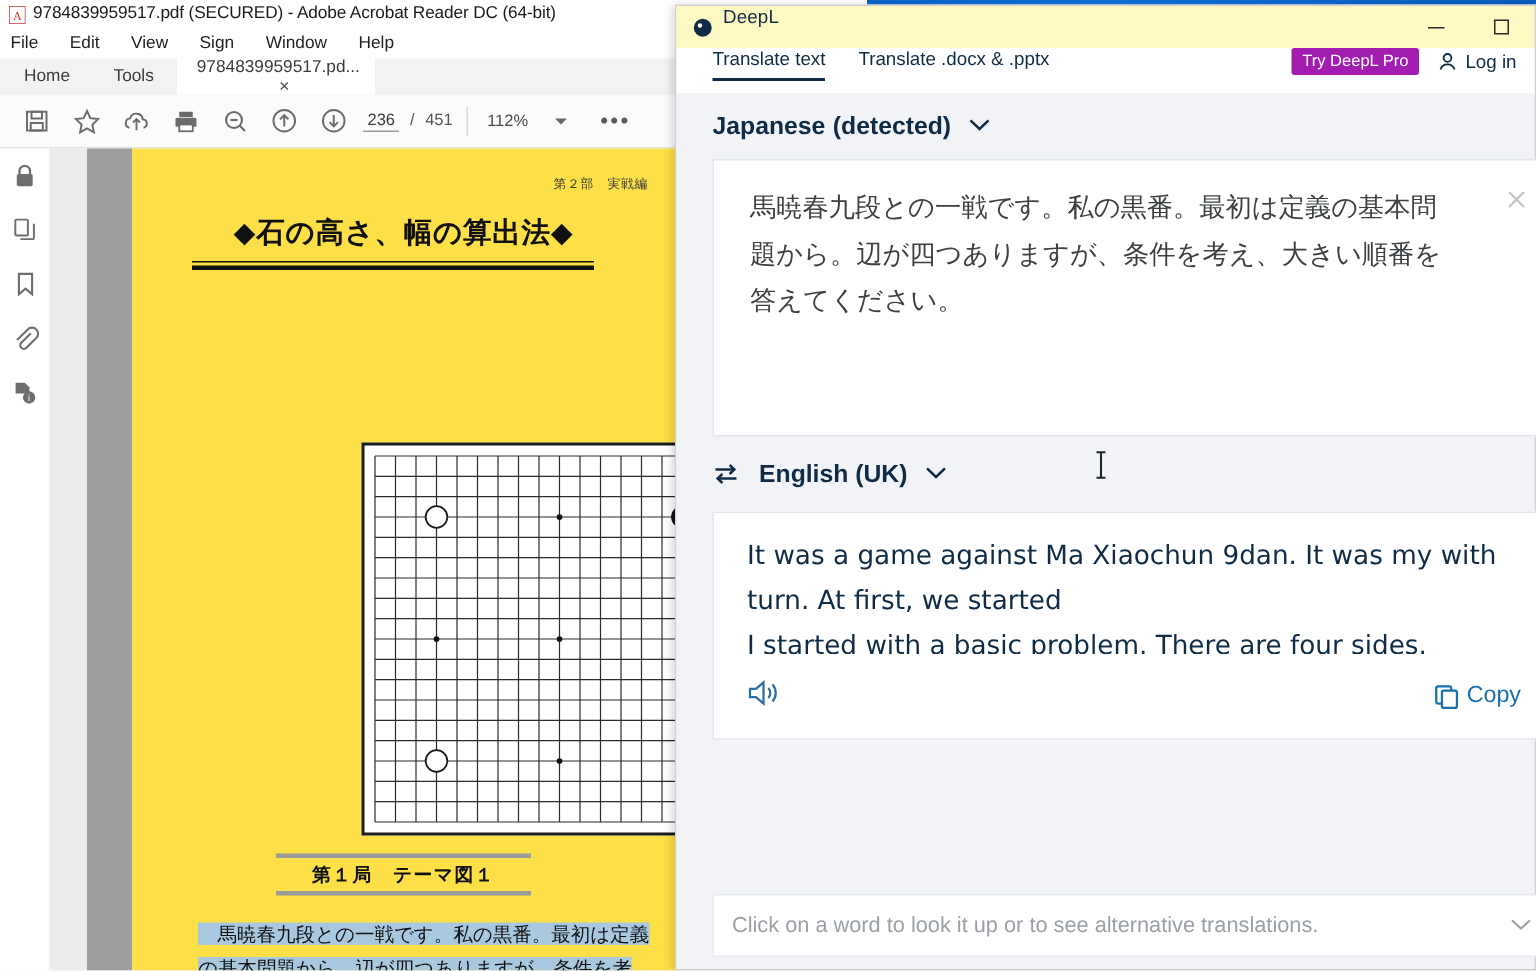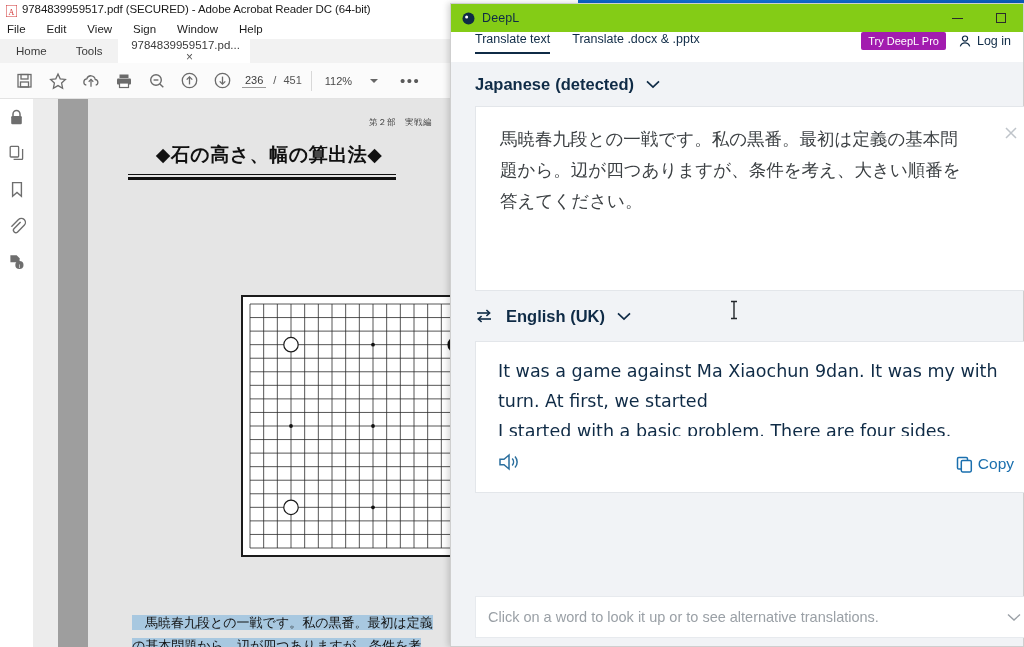--- a/index.html
+++ b/index.html
@@ -47,21 +47,21 @@
   .rail-icon{width:33px;height:36px;display:flex;align-items:center;justify-content:center;}
 
   .ac-railgap{position:absolute;left:33px;top:99px;width:25px;height:548px;background:#ececec;}
   .ac-collapse{position:absolute;left:36px;top:370px;width:16px;height:16px;
      display:flex;align-items:center;justify-content:center;}
   .ac-collapse i{width:0;height:0;border-top:4px solid transparent;border-bottom:4px solid transparent;border-right:5px solid #7d7d7d;display:block;}
 
   .ac-pagegap{position:absolute;left:58px;top:99px;width:30px;height:548px;background:#9e9e9e;}
 
   
-  .ac-page{position:absolute;left:88px;top:99px;width:362px;height:548px;background:#e5e5e5;overflow:hidden;}
+  .ac-page{position:absolute;left:88px;top:99px;width:362px;height:548px;background:#fde047;overflow:hidden;}
   .pg-header{position:absolute;right:18px;top:18px;font-size:8.5px;color:#3a3a3a;
     font-family:"Liberation Serif","DejaVu Serif",serif;letter-spacing:0.5px;white-space:nowrap;}
   .pg-title{position:absolute;left:0;top:43px;width:362px;text-align:center;font-size:19px;color:#111;
     font-family:"Liberation Serif","DejaVu Serif",serif;font-weight:bold;letter-spacing:0.5px;}
   .pg-rule{position:absolute;left:40px;top:75px;width:268px;border-top:1px solid #111;border-bottom:3px solid #111;height:2px;}
 
   .goboard{position:absolute;left:153px;top:196px;width:264px;height:262px;border:2px solid #1b1b1b;background:#fff;box-sizing:border-box;}
   .goboard svg{display:block;}
 
   .cap-wrap{position:absolute;left:0;top:470px;width:362px;text-align:center;}
@@ -74,22 +74,22 @@
 
   
   #bluestrip{position:absolute;left:578px;top:0;width:446px;height:11px;
     background:linear-gradient(90deg,#0b63c7 0%,#1272d8 35%,#0a5bbc 100%);}
 
   
   #deepl{position:absolute;left:450px;top:3px;width:574px;height:644px;background:#ffffff;
     border:1px solid #cfcfcf;box-sizing:border-box;
     box-shadow:-2px 0 6px rgba(0,0,0,0.16);}
 
-  .dl-titlebar{position:absolute;left:0;top:0;width:572px;height:28px;background:#84cc16;
-    display:flex;align-items:center;}
+  .dl-titlebar{position:absolute;left:0;top:0;width:572px;height:28px;background:#fef9c3;
+    display:flex;}
   .dl-logo{margin-left:11px;margin-right:7px;display:flex;align-items:center;}
   .dl-apptitle{font-size:12.5px;color:#0f2b46;letter-spacing:0.1px;}
   .dl-wincontrols{margin-left:auto;display:flex;align-items:center;height:28px;}
   .dl-wb{width:44px;height:28px;display:flex;align-items:center;justify-content:center;}
   .dl-min{width:11px;height:1px;background:#2b2b2b;}
   .dl-max{width:10px;height:10px;border:1.3px solid #2b2b2b;box-sizing:border-box;}
 
   .dl-navbar{position:absolute;left:0;top:28px;width:572px;height:30px;background:#ffffff;
     display:flex;align-items:flex-start;border-bottom:1px solid #e8eaed;}
   .dl-tab{font-size:12.5px;color:#0f2b46;margin-left:24px;padding-bottom:2px;position:relative;}
@@ -331,20 +331,25 @@
           <circle cx="48" cy="210.33333333333334" r="1.9" fill="#111" stroke="none"></circle>
           <circle cx="130" cy="210.33333333333334" r="1.9" fill="#111" stroke="none"></circle>
           <circle cx="212" cy="210.33333333333334" r="1.9" fill="#111" stroke="none"></circle>
           <circle cx="48" cy="47.666666666666664" r="7.2" fill="#ffffff" stroke="#1b1b1b" stroke-width="1.2"></circle>
           <circle cx="48" cy="210.33333333333334" r="7.2" fill="#ffffff" stroke="#1b1b1b" stroke-width="1.2"></circle>
           <circle cx="212" cy="47.666666666666664" r="7.6" fill="#111111" stroke="none"></circle>
           <circle cx="225.66666666666666" cy="210.33333333333334" r="7.6" fill="#111111" stroke="none"></circle>
         </svg>
     </div>
 
+    <div class="cap-wrap">
+      <div class="cap-line"></div>
+      <div class="cap-text">第１局　テーマ図１</div>
+      <div class="cap-line"></div>
+    </div>
 
     <div class="pg-body"><span class="hl">　馬暁春九段との一戦です。私の黒番。最初は定義の基本問題から。辺が四つありますが、条件を考え、大きい順番を答えてください。</span></div>
 
   </div>
 </div>
 
 <div id="bluestrip"></div>
 
 <div id="deepl">
 

